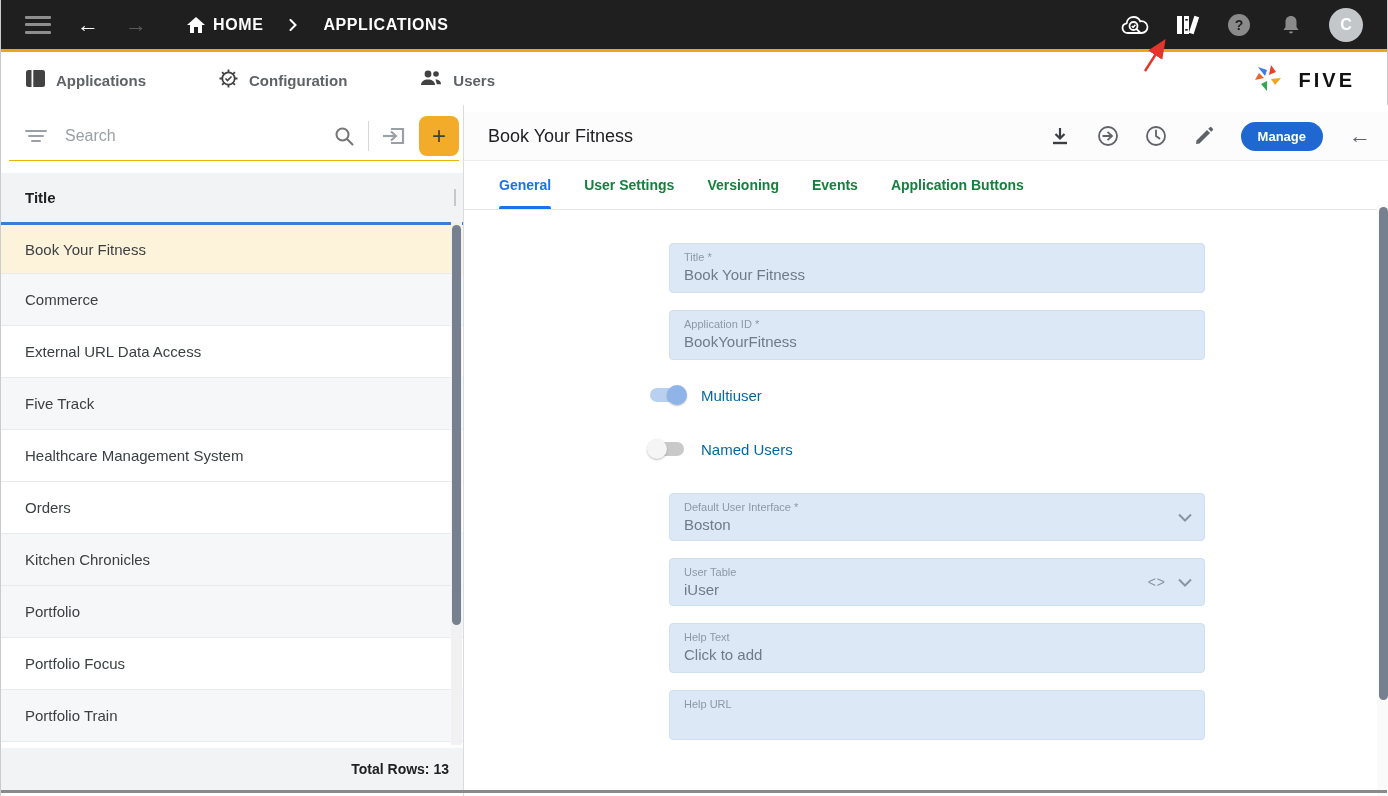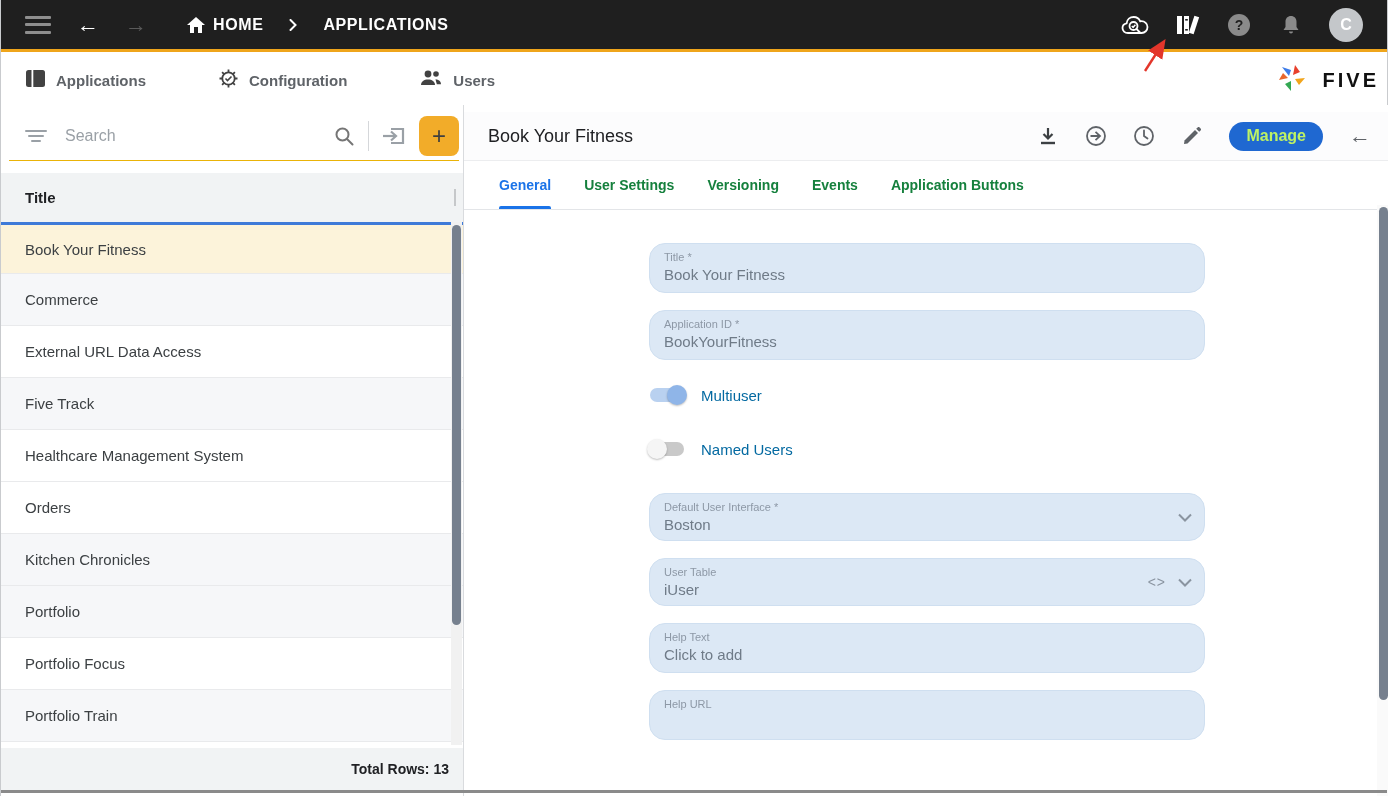--- a/index.html
+++ b/index.html
@@ -26,21 +26,21 @@
   .avatar { width:34px; height:34px; border-radius:50%; background:#C4C7CA; color:#fff; font-weight:bold;
             font-size:16px; display:flex; align-items:center; justify-content:center; cursor:pointer; }
 
   
   .modulebar { position:absolute; left:0; top:55px; width:100%; height:50px; background:#fff;
                display:flex; align-items:center; }
   .module { display:flex; align-items:center; gap:10px; margin-left:28px; cursor:pointer; }
   .module:first-child { margin-left:24px; }
   .module + .module { margin-left:72px; }
   .module-label { font-size:15px; font-weight:bold; color:#5F6368; }
-  .brand { margin-left:auto; display:flex; align-items:center; gap:16px; padding-right:8px; }
+  .brand { margin-left:auto; display:flex; align-items:center; gap:16px; padding-right:32px; }
   .brand-word { font-size:20px; font-weight:bold; letter-spacing:3px; color:#111; }
 
   
   .left-panel { position:absolute; left:0; top:105px; width:463px; height:691px; background:#fff;
                 border-right:1px solid #D9DBDE; }
   .search-row { position:absolute; left:8px; right:4px; top:7px; height:49px; display:flex; align-items:center;
                 border-bottom:1px solid #eab308; }
   .filter-ic { margin-left:16px; display:flex; cursor:pointer; }
   .search-input { border:none; outline:none; flex:1; margin-left:18px; font-size:16px; color:#3C4043;
                   font-family:"Liberation Sans", sans-serif; background:transparent; }
@@ -65,36 +65,36 @@
   .lscroll-track { position:absolute; right:1px; top:117px; width:11px; height:523px; background:#F1F1F1; }
   .lscroll-thumb { position:absolute; right:1px; top:3px; width:9px; height:400px; background:#76808E; border-radius:5px; cursor:grab; }
 
   
   .detail-panel { position:absolute; left:463px; top:105px; width:925px; height:691px; background:#fff; }
   .detail-header { position:absolute; left:0; right:0; top:7px; height:49px; background:#FCFCFD;
                    border-bottom:1px solid #ECEDEF; display:flex; align-items:center; }
   .detail-title { font-size:18px; font-weight:500; color:#202124; margin-left:24px; }
   .dh-icons { margin-left:auto; display:flex; align-items:center; gap:26px; padding-right:18px; }
   .dico { width:22px; height:22px; display:flex; align-items:center; justify-content:center; cursor:pointer; }
-  .manage-btn { background:#1F68D1; color:#bef264; border:none; border-radius:15px; height:29px; padding:0 17px;
-                font-size:16px; font-weight:bold; cursor:pointer; font-family:"Liberation Sans", sans-serif; }
+  .manage-btn { background:#1F68D1; color:#ffffff; border:none; border-radius:15px; height:29px; padding:0 17px;
+                font-size:13px; font-weight:bold; cursor:pointer; font-family:"Liberation Sans", sans-serif; }
   .collapse-ic { font-size:22px; color:#5F6368; cursor:pointer; line-height:1; }
 
   .tabs-row { position:absolute; left:0; right:0; top:56px; height:49px; border-bottom:1px solid #E3E5E8;
               display:flex; align-items:center; padding-left:35px; }
   .tab { font-size:14px; font-weight:bold; color:#15803d; margin-right:33px; cursor:pointer; position:relative;
          height:100%; display:flex; align-items:center; }
   .tab.active { color:#1A73E8; }
   .tab.active::after { content:""; position:absolute; left:0; right:0; bottom:0; height:3px; background:#1A73E8;
                        border-radius:2px 2px 0 0; }
 
   .content { position:absolute; left:0; right:0; top:105px; bottom:0; background:#fff; overflow:hidden; }
   .form { position:absolute; left:185px; top:33px; width:556px; }
-  .field { background:#DCE8F5; border:1px solid #CFDFF0; border-radius:16px; padding:7px 14px 8px; height:50px;
-           margin-bottom:17px; position:relative; cursor:text; }
+  .field { background:#DCE8F5; border:1px solid #CFDFF0; border-radius:4px; padding:7px 14px 8px; height:50px;
+           margin-bottom:17px; position:relative; cursor:text;margin-left:20px; }
   .f-label { font-size:11px; color:#8D98A6; margin-bottom:3px; }
   .f-value { font-size:15px; color:#6F7B88; }
   .f-trail { position:absolute; right:12px; top:0; height:100%; display:flex; align-items:center; gap:12px; color:#8A94A0; }
   .chev { display:flex; }
   .code-ic { font-size:14px; letter-spacing:1px; color:#8A94A0; }
   .field.h48 { height:48px; }
 
   .toggles { margin:25px 0 26px; }
   .toggle-row { display:flex; align-items:center; height:20px; margin-bottom:34px; }
   .switch { position:relative; width:36px; height:20px; cursor:pointer; flex:none; }

